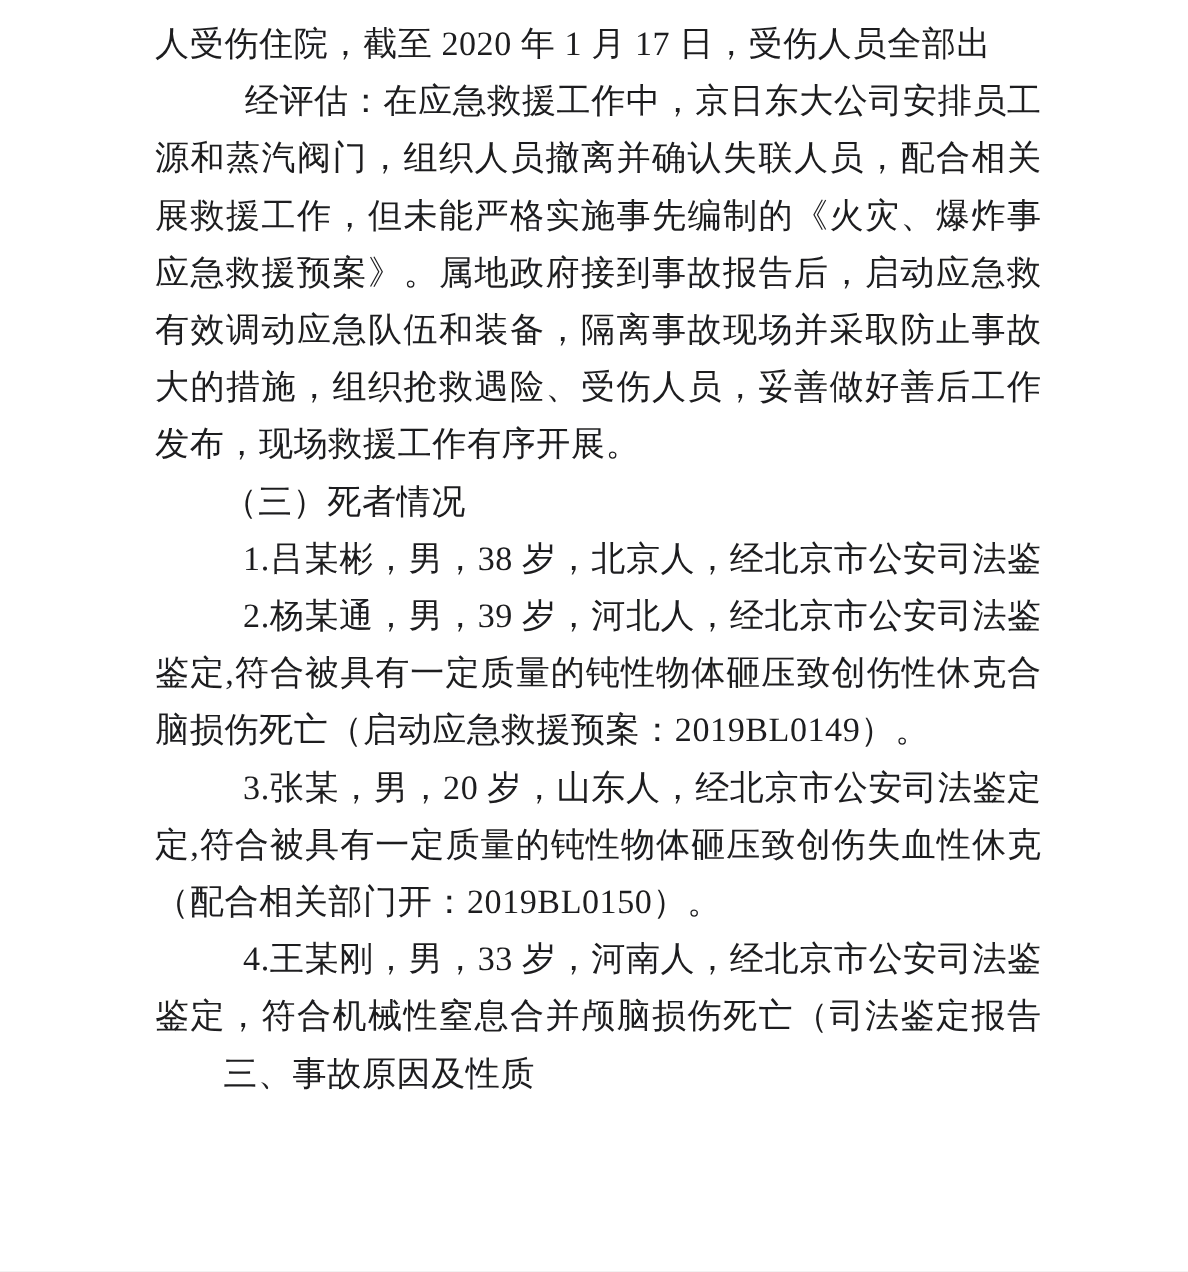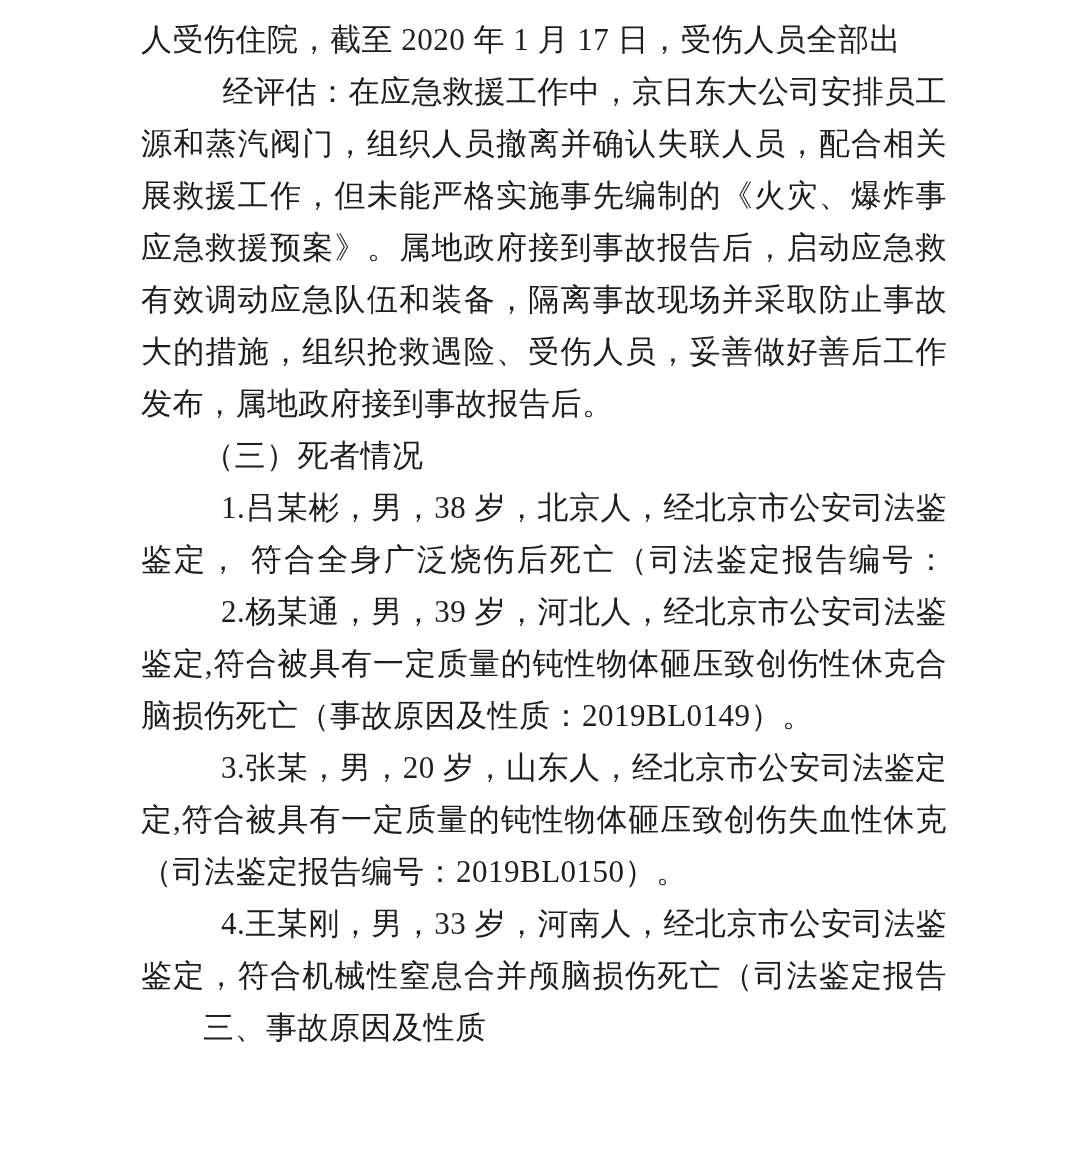--- a/index.html
+++ b/index.html
@@ -43,27 +43,26 @@
 
 <div class="page">
   <div class="doc" id="doc">
       <div class="line last">人受伤住院，截至 2020 年 1 月 17 日，受伤人员全部出院。</div>
       <div class="line just indent">经评估：在应急救援工作中，京日东大公司安排员工关闭电</div>
       <div class="line just">源和蒸汽阀门，组织人员撤离并确认失联人员，配合相关部门开</div>
       <div class="line just">展救援工作，但未能严格实施事先编制的《火灾、爆炸事故专项</div>
       <div class="line just">应急救援预案》。属地政府接到事故报告后，启动应急救援预案，</div>
       <div class="line just">有效调动应急队伍和装备，隔离事故现场并采取防止事故危害扩</div>
       <div class="line just">大的措施，组织抢救遇险、受伤人员，妥善做好善后工作和信息</div>
-      <div class="line last">发布，属地政府接到事故报告后。</div>
+      <div class="line last">发布，现场救援工作有序开展。</div>
       <div class="line last indent">（三）死者情况</div>
       <div class="line just indent">1.吕某彬，男，38 岁，北京人，经北京市公安司法鉴定中心</div>
-      <div class="line just">鉴定， 符合全身广泛烧伤后死亡（司法鉴定报告编号：</div>
       <div class="line just indent">2.杨某通，男，39 岁，河北人，经北京市公安司法鉴定中心</div>
       <div class="line just">鉴定,符合被具有一定质量的钝性物体砸压致创伤性休克合并颅</div>
-      <div class="line last">脑损伤死亡（事故原因及性质：2019BL0149）。</div>
+      <div class="line last">脑损伤死亡（启动应急救援预案：2019BL0149）。</div>
       <div class="line just indent">3.张某，男，20 岁，山东人，经北京市公安司法鉴定中心鉴</div>
       <div class="line just">定,符合被具有一定质量的钝性物体砸压致创伤失血性休克死亡</div>
-      <div class="line last">（司法鉴定报告编号：2019BL0150）。</div>
+      <div class="line last">（配合相关部门开：2019BL0150）。</div>
       <div class="line just indent">4.王某刚，男，33 岁，河南人，经北京市公安司法鉴定中心</div>
       <div class="line just">鉴定，符合机械性窒息合并颅脑损伤死亡（司法鉴定报告编号：</div>
       <div class="line last indent">三、事故原因及性质</div>
     </div>
 </div>
 
 </body></html>

